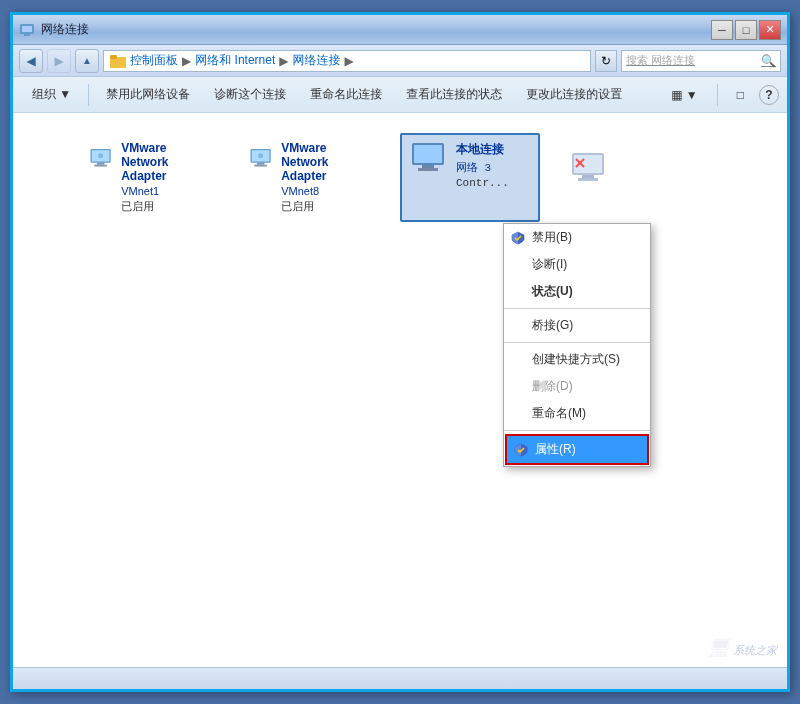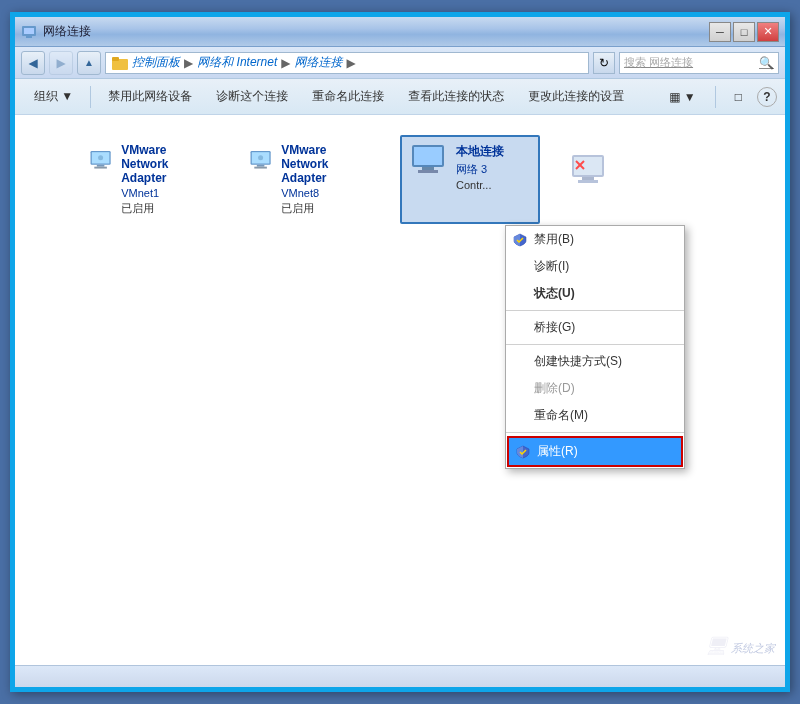--- a/index.html
+++ b/index.html
@@ -11,21 +11,21 @@
       font-size: 12px;
       overflow: hidden;
       display: flex;
       align-items: center;
       justify-content: center;
     }
     .window {
       width: 780px;
       height: 680px;
       background: #be185d;
-      border: 5px solid #0ea5e9;
+      border: 3px solid #0ea5e9;
       box-shadow: 2px 2px 10px rgba(0,0,0,0.4);
       display: flex;
       flex-direction: column;
       position: relative;
     }
     
     .title-bar {
       height: 30px;
       background: linear-gradient(to bottom, #c8daf0 0%, #a8c4e8 40%, #90b4e0 60%, #b0cae8 100%);
       display: flex;
@@ -99,21 +99,21 @@
       background: white;
       border: 1px solid #a0b8d0;
       display: flex;
       align-items: center;
       padding: 0 6px;
       font-size: 12px;
       color: #333;
       gap: 4px;
     }
     .path-sep { color: #666; }
-    .path-item { color: #0066cc; cursor: pointer; font-style: italic; }
+    .path-item { color: #0066cc; cursor: pointer; }
     .search-box {
       width: 160px;
       height: 22px;
       border: 1px solid #a0b8d0;
       background: white;
       display: flex;
       align-items: center;
       padding: 0 4px;
       gap: 16px;
       color: #888;
@@ -207,21 +207,21 @@
       width: 140px;
       display: flex;
       flex-direction: row;
       align-items: flex-start;
       gap: 8px;
       padding: 6px;
       cursor: pointer;
       border: 2px solid transparent;
       border-radius: 2px;
     }
-    .network-item.selected { background: #cce0f8; border-color: #4488cc; }
+    .network-item.selected { background: #cce0f8; border-color: #4488cc; font-family: Liberation Mono, monospace; }
     .net-info {
       display: flex;
       flex-direction: column;
       gap: 2px;
     }
     .net-name { font-size: 12px; color: #003399; font-weight: bold; }
     .net-subname { font-size: 11px; color: #003399; }
     .net-status { font-size: 11px; color: #333; }
     
     .computer-svg { width: 40px; height: 36px; }
@@ -235,21 +235,21 @@
       padding: 0 8px;
       font-size: 11px;
       color: #333;
       flex-shrink: 0;
     }
     
     .context-menu {
       position: absolute;
       top: 110px;
       left: 490px;
-      width: 180px;
+      width: 148px;
       background: white;
       border: 1px solid #aaa;
       box-shadow: 3px 3px 8px rgba(0,0,0,0.3);
       z-index: 100;
     }
     .ctx-item {
       padding: 5px 10px 5px 28px;
       cursor: pointer;
       font-size: 12px;
       color: #333;

